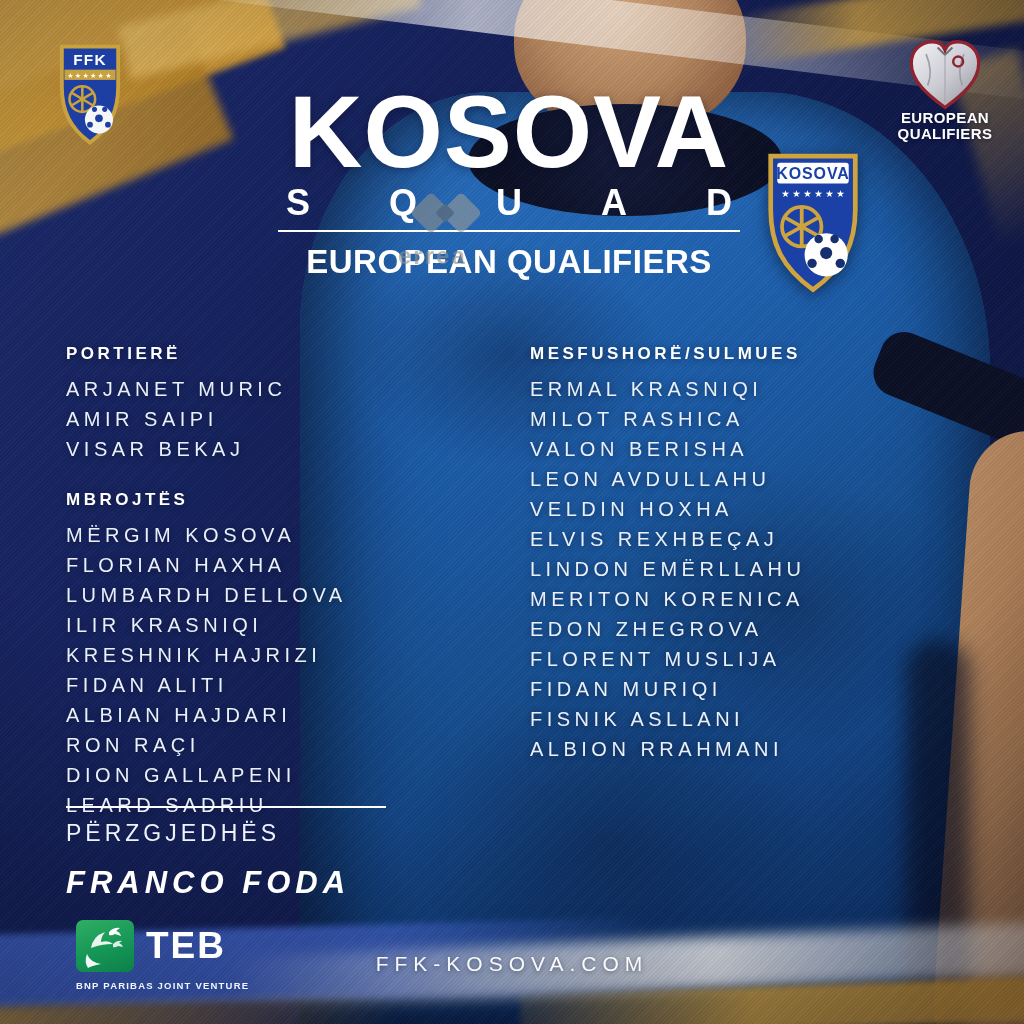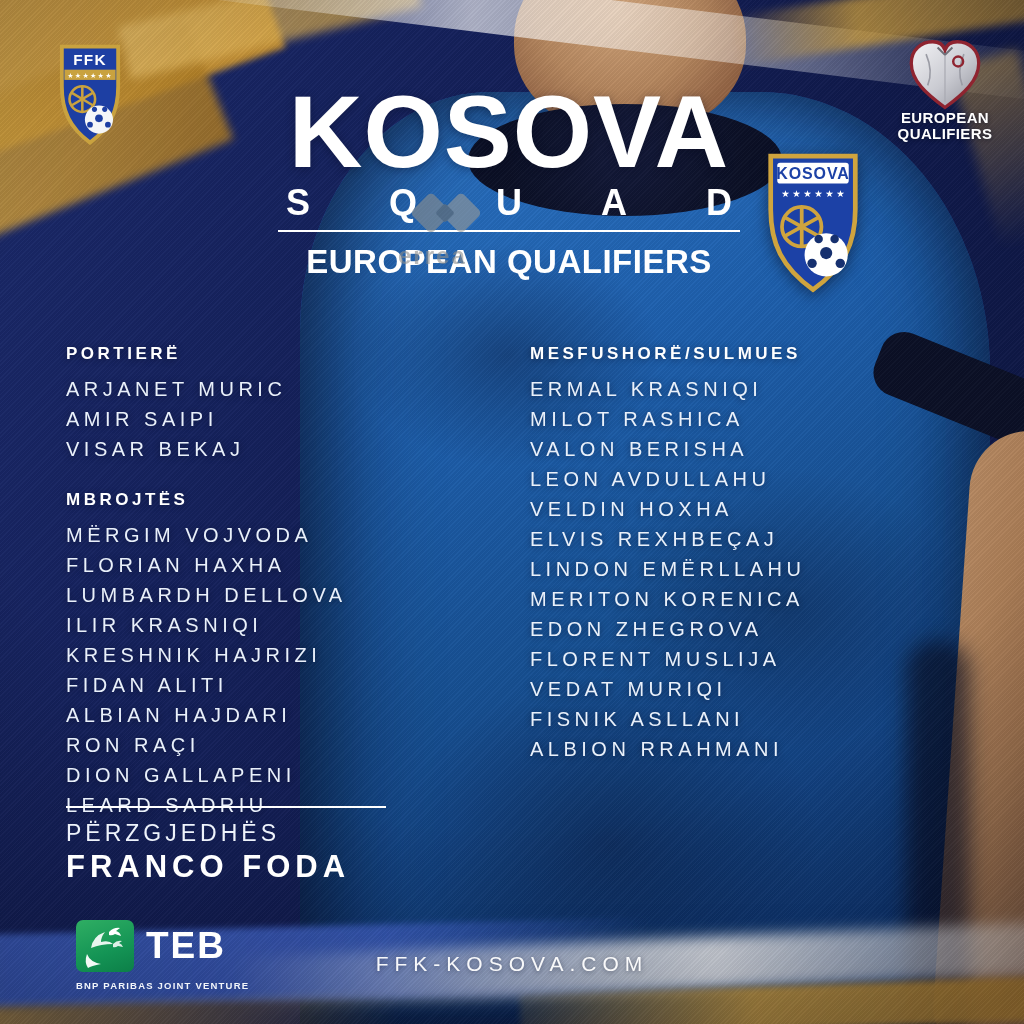--- a/index.html
+++ b/index.html
@@ -79,21 +79,21 @@
   .col-left{left:66px;width:430px;}
   .col-right{left:530px;width:478px;}
   .section + .section{margin-top:22px;}
   .section-title{font-size:17px;font-weight:700;letter-spacing:3.5px;line-height:28px;margin-bottom:6px;
     text-shadow:0 1px 6px rgba(5,10,30,.5);}
   .player{font-size:20px;font-weight:400;letter-spacing:4.5px;line-height:30px;color:#e9f0fa;
     text-shadow:0 1px 6px rgba(5,10,30,.5);white-space:nowrap;}
   .coach-block{left:66px;top:806px;}
   .coach-divider{width:320px;height:2px;background:#fff;}
   .coach-label{margin-top:12px;font-size:23px;letter-spacing:4px;line-height:26px;color:#eef3fb;}
-  .coach-name{margin-top:4px;font-size:31px;font-weight:700;letter-spacing:5px;line-height:34px;}
+  .coach-name{margin-top:20px;font-size:31px;font-weight:700;letter-spacing:5px;line-height:34px;font-style:italic;}
   
   .ffk-logo{left:58px;top:42px;width:64px;height:104px;}
   .kosova-crest{left:766px;top:150px;width:94px;height:144px;filter:drop-shadow(0 3px 8px rgba(4,8,24,.55));}
   .eq-logo{left:886px;top:36px;width:118px;text-align:center;}
   .eq-heart{width:86px;height:74px;margin:0 auto;display:block;}
   .eq-text{font-size:15px;font-weight:700;line-height:16px;letter-spacing:.4px;
     text-shadow:0 1px 4px rgba(5,10,30,.6);}
   .errea{left:398px;top:186px;width:110px;text-align:left;opacity:.6;filter:blur(.6px);}
   .errea-name{font-size:24px;font-weight:700;letter-spacing:2px;color:#8e8f8d;margin-top:-2px;}
   .teb-block{left:76px;top:920px;width:220px;}
@@ -217,21 +217,21 @@
 
     <div class="abs col col-left">
       <div class="section">
         <div class="section-title">PORTIERË</div>
         <div class="player">ARJANET MURIC</div>
         <div class="player">AMIR SAIPI</div>
         <div class="player">VISAR BEKAJ</div>
       </div>
       <div class="section">
         <div class="section-title">MBROJTËS</div>
-        <div class="player">MËRGIM VOJVODA</div>
+        <div class="player">MËRGIM KOSOVA</div>
         <div class="player">FLORIAN HAXHA</div>
         <div class="player">LUMBARDH DELLOVA</div>
         <div class="player">ILIR KRASNIQI</div>
         <div class="player">KRESHNIK HAJRIZI</div>
         <div class="player">FIDAN ALITI</div>
         <div class="player">ALBIAN HAJDARI</div>
         <div class="player">RON RAÇI</div>
         <div class="player">DION GALLAPENI</div>
         <div class="player">LEARD SADRIU</div>
       </div>
@@ -243,21 +243,21 @@
         <div class="player">ERMAL KRASNIQI</div>
         <div class="player">MILOT RASHICA</div>
         <div class="player">VALON BERISHA</div>
         <div class="player">LEON AVDULLAHU</div>
         <div class="player">VELDIN HOXHA</div>
         <div class="player">ELVIS REXHBEÇAJ</div>
         <div class="player">LINDON EMËRLLAHU</div>
         <div class="player">MERITON KORENICA</div>
         <div class="player">EDON ZHEGROVA</div>
         <div class="player">FLORENT MUSLIJA</div>
-        <div class="player">VEDAT MURIQI</div>
+        <div class="player">FIDAN MURIQI</div>
         <div class="player">FISNIK ASLLANI</div>
         <div class="player">ALBION RRAHMANI</div>
       </div>
     </div>
 
     <div class="abs coach-block">
       <div class="coach-divider"></div>
       <div class="coach-label">PËRZGJEDHËS</div>
       <div class="coach-name">FRANCO FODA</div>
     </div>

